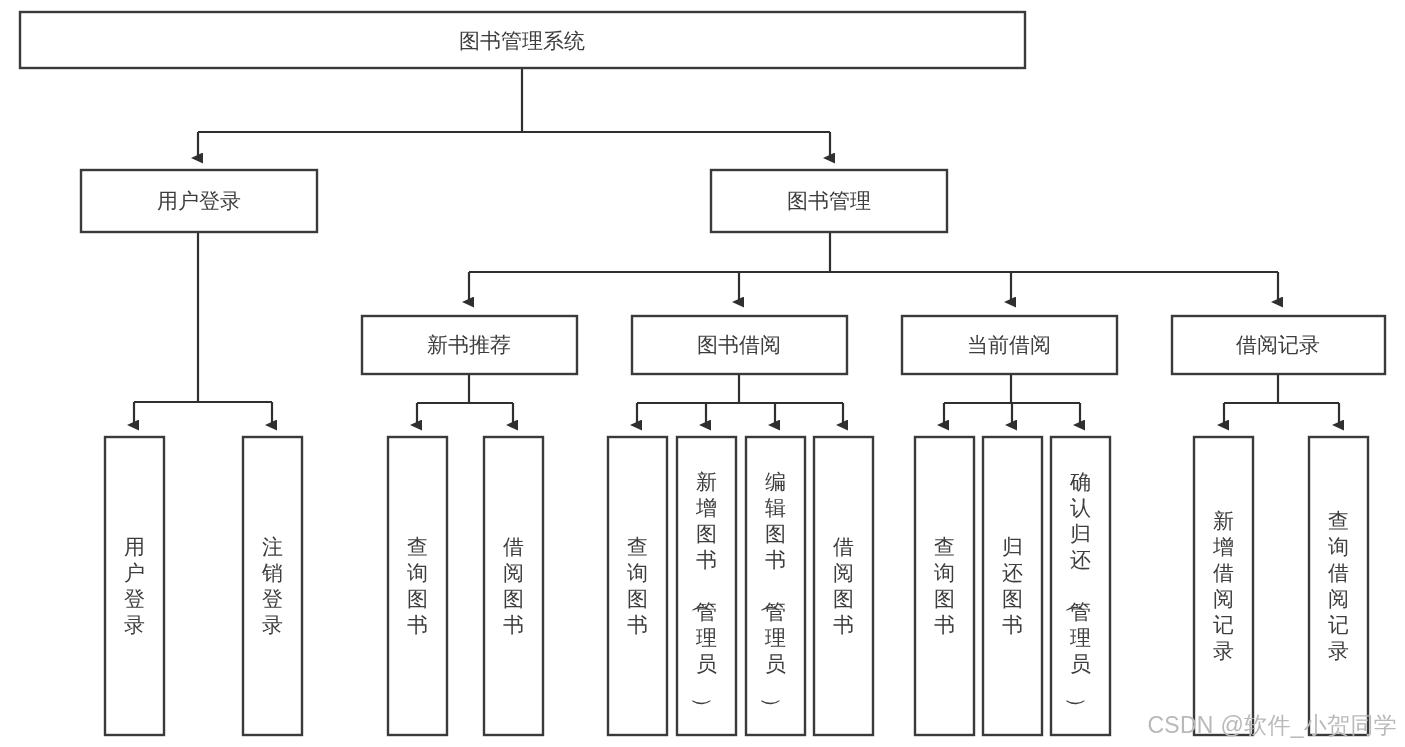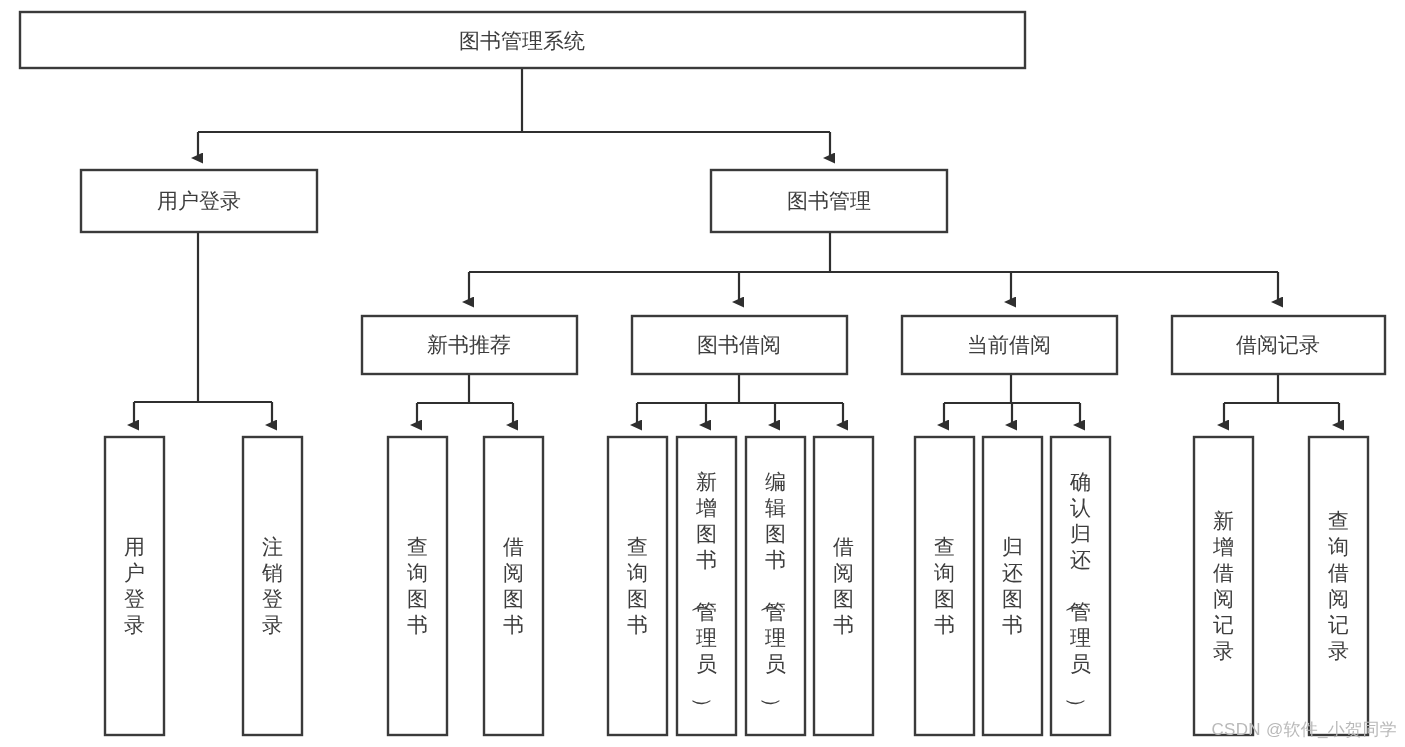--- a/index.html
+++ b/index.html
@@ -46,21 +46,21 @@
   }
   .arrow-head {
     fill: #2f2f2f;
     stroke: none;
   }
   .watermark {
     position: absolute;
     right: 8px;
     bottom: 6px;
     font-family: "Liberation Sans", "DejaVu Sans", sans-serif;
-    font-size: 17px;
+    font-size: 23px;
     color: #b9b9b9;
     white-space: nowrap;
     letter-spacing: 0.3px;
     pointer-events: none;
   }
 </style>
 </head>
 <body>
 
 <svg id="diagram-root" viewBox="0 0 1405 747" xmlns="http://www.w3.org/2000/svg">

